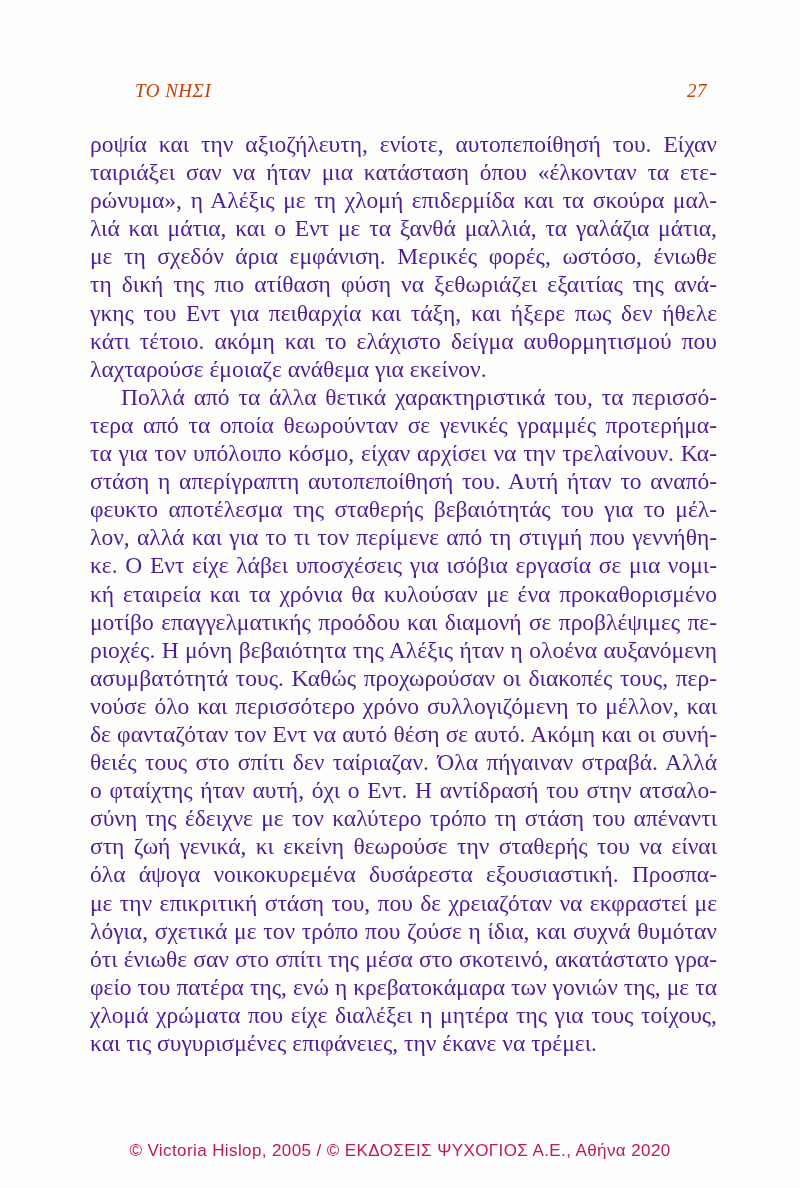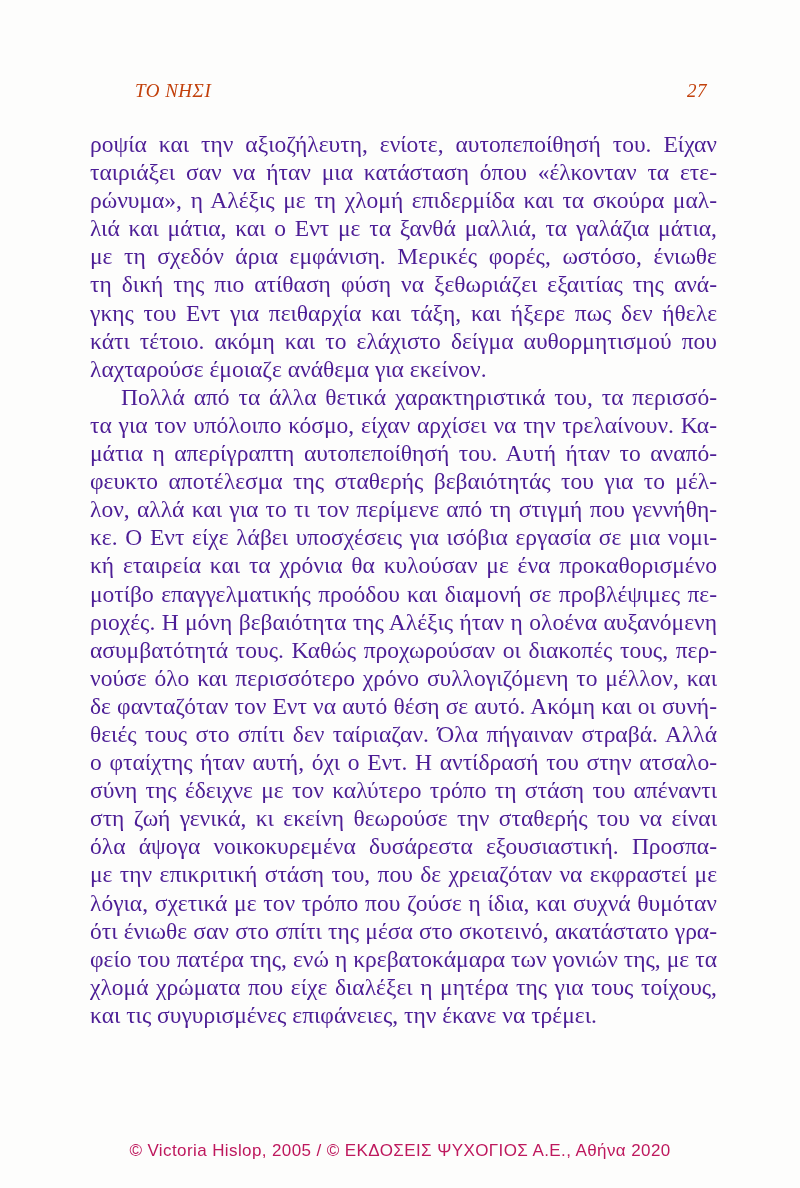--- a/index.html
+++ b/index.html
@@ -78,22 +78,23 @@
         <div class="line">ρώνυμα», η Αλέξις με τη χλομή επιδερμίδα και τα σκούρα μαλ-</div>
         <div class="line">λιά και μάτια, και ο Εντ με τα ξανθά μαλλιά, τα γαλάζια μάτια,</div>
         <div class="line">με τη σχεδόν άρια εμφάνιση. Μερικές φορές, ωστόσο, ένιωθε</div>
         <div class="line">τη δική της πιο ατίθαση φύση να ξεθωριάζει εξαιτίας της ανά-</div>
         <div class="line">γκης του Εντ για πειθαρχία και τάξη, και ήξερε πως δεν ήθελε</div>
         <div class="line">κάτι τέτοιο. ακόμη και το ελάχιστο δείγμα αυθορμητισμού που</div>
         <div class="line para-end">λαχταρούσε έμοιαζε ανάθεμα για εκείνον.</div>
       </div>
       <div>
         <div class="line indented">Πολλά από τα άλλα θετικά χαρακτηριστικά του, τα περισσό-</div>
+        <div class="line">τερα από τα οποία θεωρούνταν σε γενικές γραμμές προτερήμα-</div>
         <div class="line">τα για τον υπόλοιπο κόσμο, είχαν αρχίσει να την τρελαίνουν. Κα-</div>
-        <div class="line">μάτια η απερίγραπτη αυτοπεποίθησή του. Αυτή ήταν το αναπό-</div>
+        <div class="line">στάση η απερίγραπτη αυτοπεποίθησή του. Αυτή ήταν το αναπό-</div>
         <div class="line">φευκτο αποτέλεσμα της σταθερής βεβαιότητάς του για το μέλ-</div>
         <div class="line">λον, αλλά και για το τι τον περίμενε από τη στιγμή που γεννήθη-</div>
         <div class="line">κε. Ο Εντ είχε λάβει υποσχέσεις για ισόβια εργασία σε μια νομι-</div>
         <div class="line">κή εταιρεία και τα χρόνια θα κυλούσαν με ένα προκαθορισμένο</div>
         <div class="line">μοτίβο επαγγελματικής προόδου και διαμονή σε προβλέψιμες πε-</div>
         <div class="line">ριοχές. Η μόνη βεβαιότητα της Αλέξις ήταν η ολοένα αυξανόμενη</div>
         <div class="line">ασυμβατότητά τους. Καθώς προχωρούσαν οι διακοπές τους, περ-</div>
         <div class="line">νούσε όλο και περισσότερο χρόνο συλλογιζόμενη το μέλλον, και</div>
         <div class="line">δε φανταζόταν τον Εντ να αυτό θέση σε αυτό. Ακόμη και οι συνή-</div>
         <div class="line">θειές τους στο σπίτι δεν ταίριαζαν. Όλα πήγαιναν στραβά. Αλλά</div>

